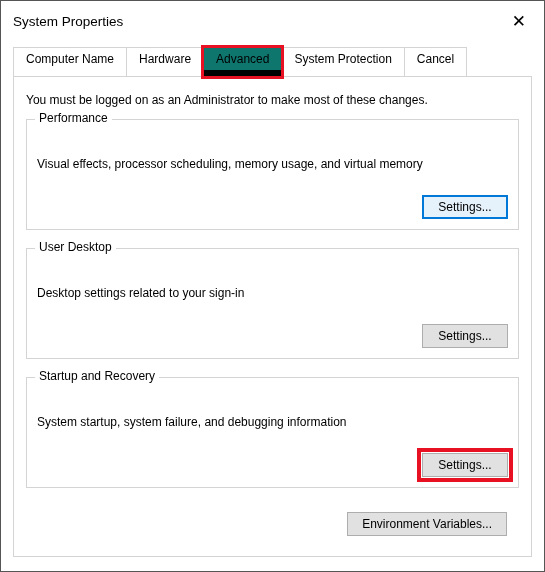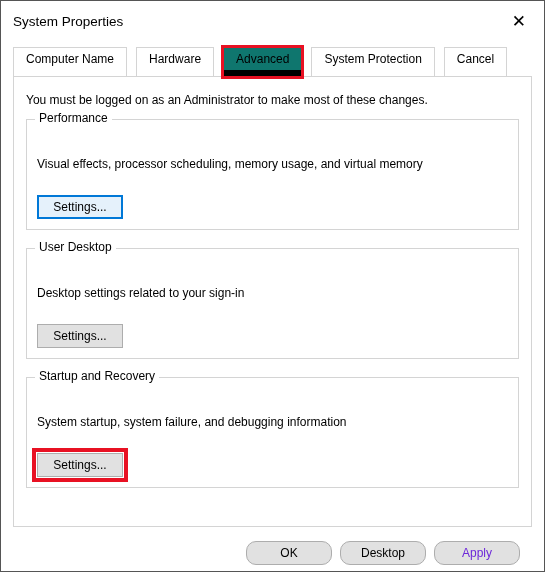--- a/index.html
+++ b/index.html
@@ -31,21 +31,20 @@
     .dialog-body {
       padding: 5px 12px 12px 12px;
       flex: 1;
       display: flex;
       flex-direction: column;
     }
     .tabs {
       display: flex;
       border-bottom: 1px solid #d4d4d4;
       margin-bottom: 0;
-      gap: 10px;
     }
     .tab {
       padding: 4px 12px;
       font-size: 12px;
       background: #fff;
       border: 1px solid #d4d4d4;
       border-bottom: none;
       margin-right: -1px;
       cursor: default;
       position: relative;
@@ -85,21 +84,21 @@
       padding: 0 4px;
       font-size: 12px;
     }
     .group-desc {
       font-size: 12px;
       margin-bottom: 24px;
       margin-top: 23px;
     }
     .group .btn-row {
       display: flex;
-      justify-content: flex-start;
+      justify-content: flex-end;
     }
     .btn {
       min-width: 86px;
       padding: 4px 12px;
       font-size: 12px;
       background: #e1e1e1;
       border: 1px solid #adadad;
       cursor: default;
       font-family: inherit;
     }
@@ -173,20 +172,23 @@
     </div>
 
     <div class="group">
       <div class="group-legend">Startup and Recovery</div>
       <div class="group-desc">System startup, system failure, and debugging information</div>
       <div class="btn-row">
         <button class="btn highlighted-red">Settings...</button>
       </div>
     </div>
 
+    <div class="env-row">
+      <button class="btn env-btn">Environment Variables...</button>
+    </div>
   </div>
 
   <div class="dialog-footer">
     <button class="btn">OK</button>
     <button class="btn">Desktop</button>
     <button class="btn disabled">Apply</button>
   </div>
 </div>
 
 </body></html>

